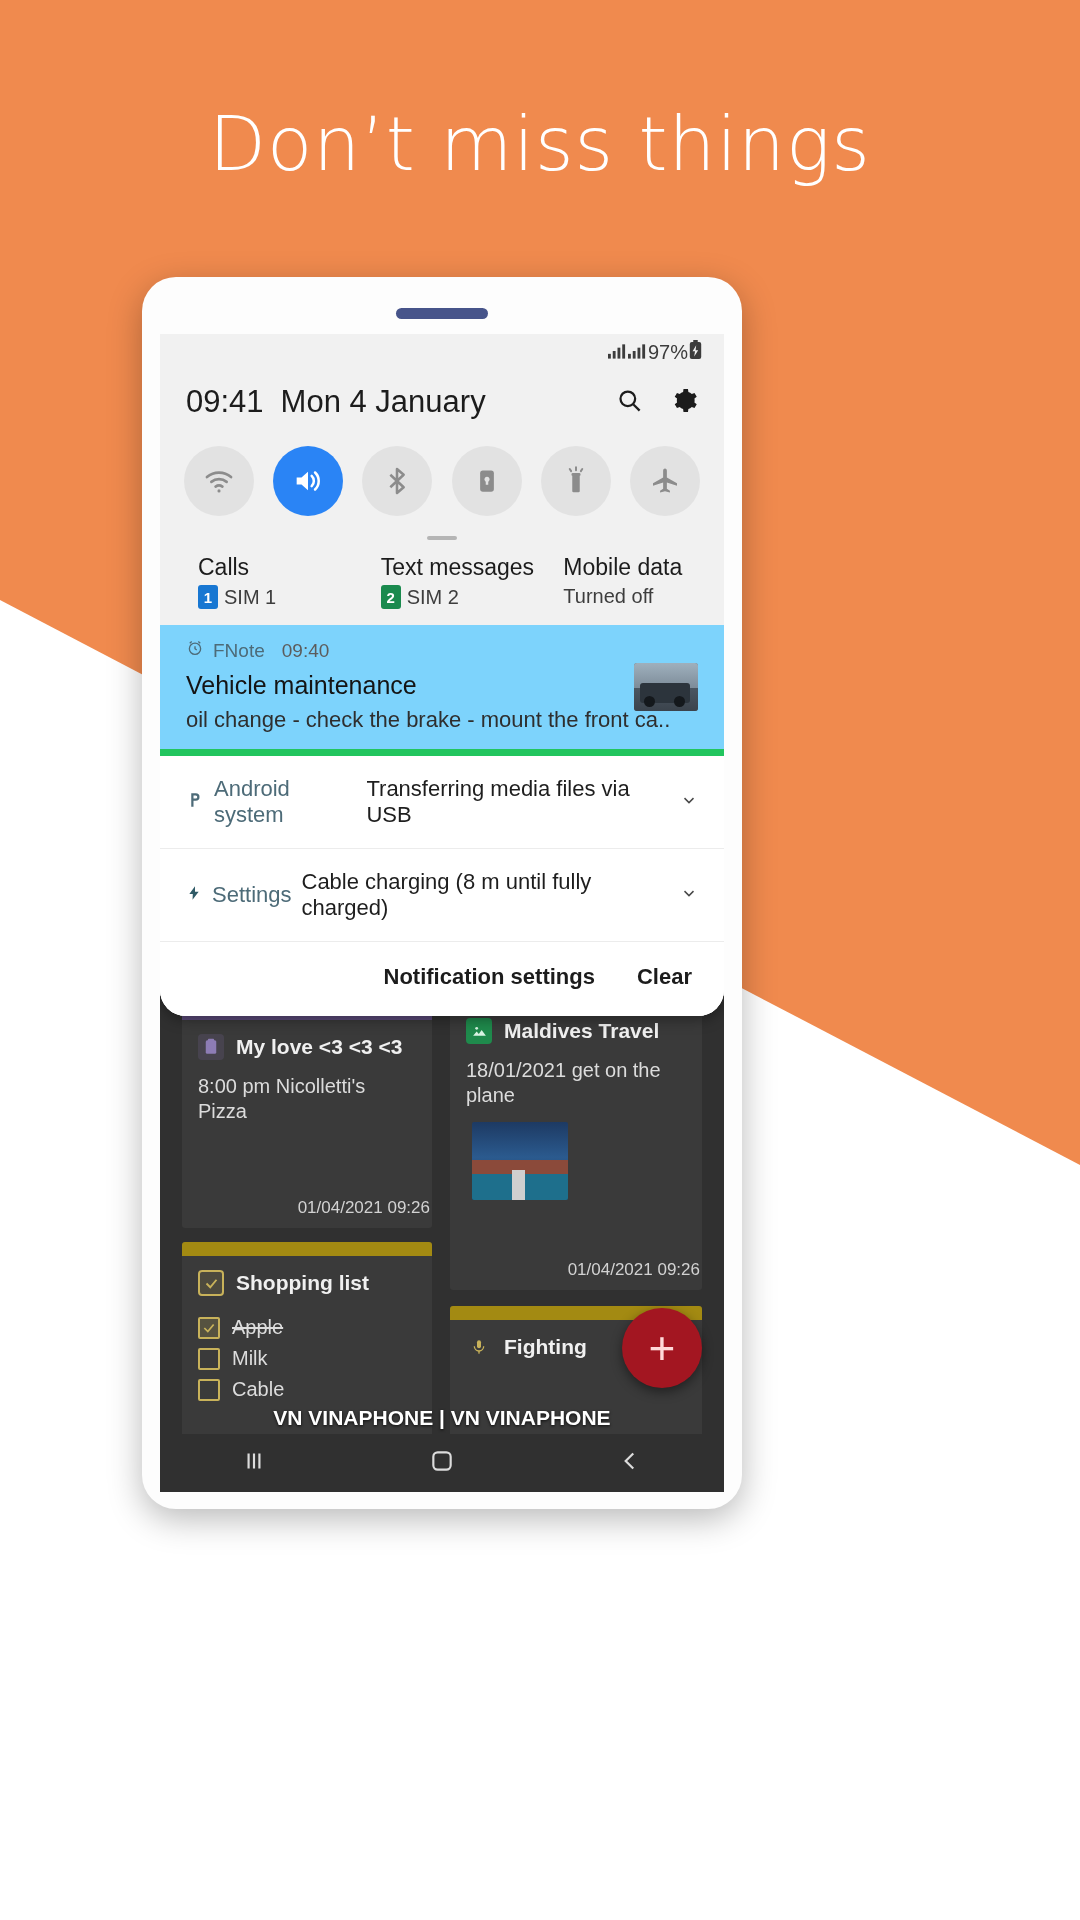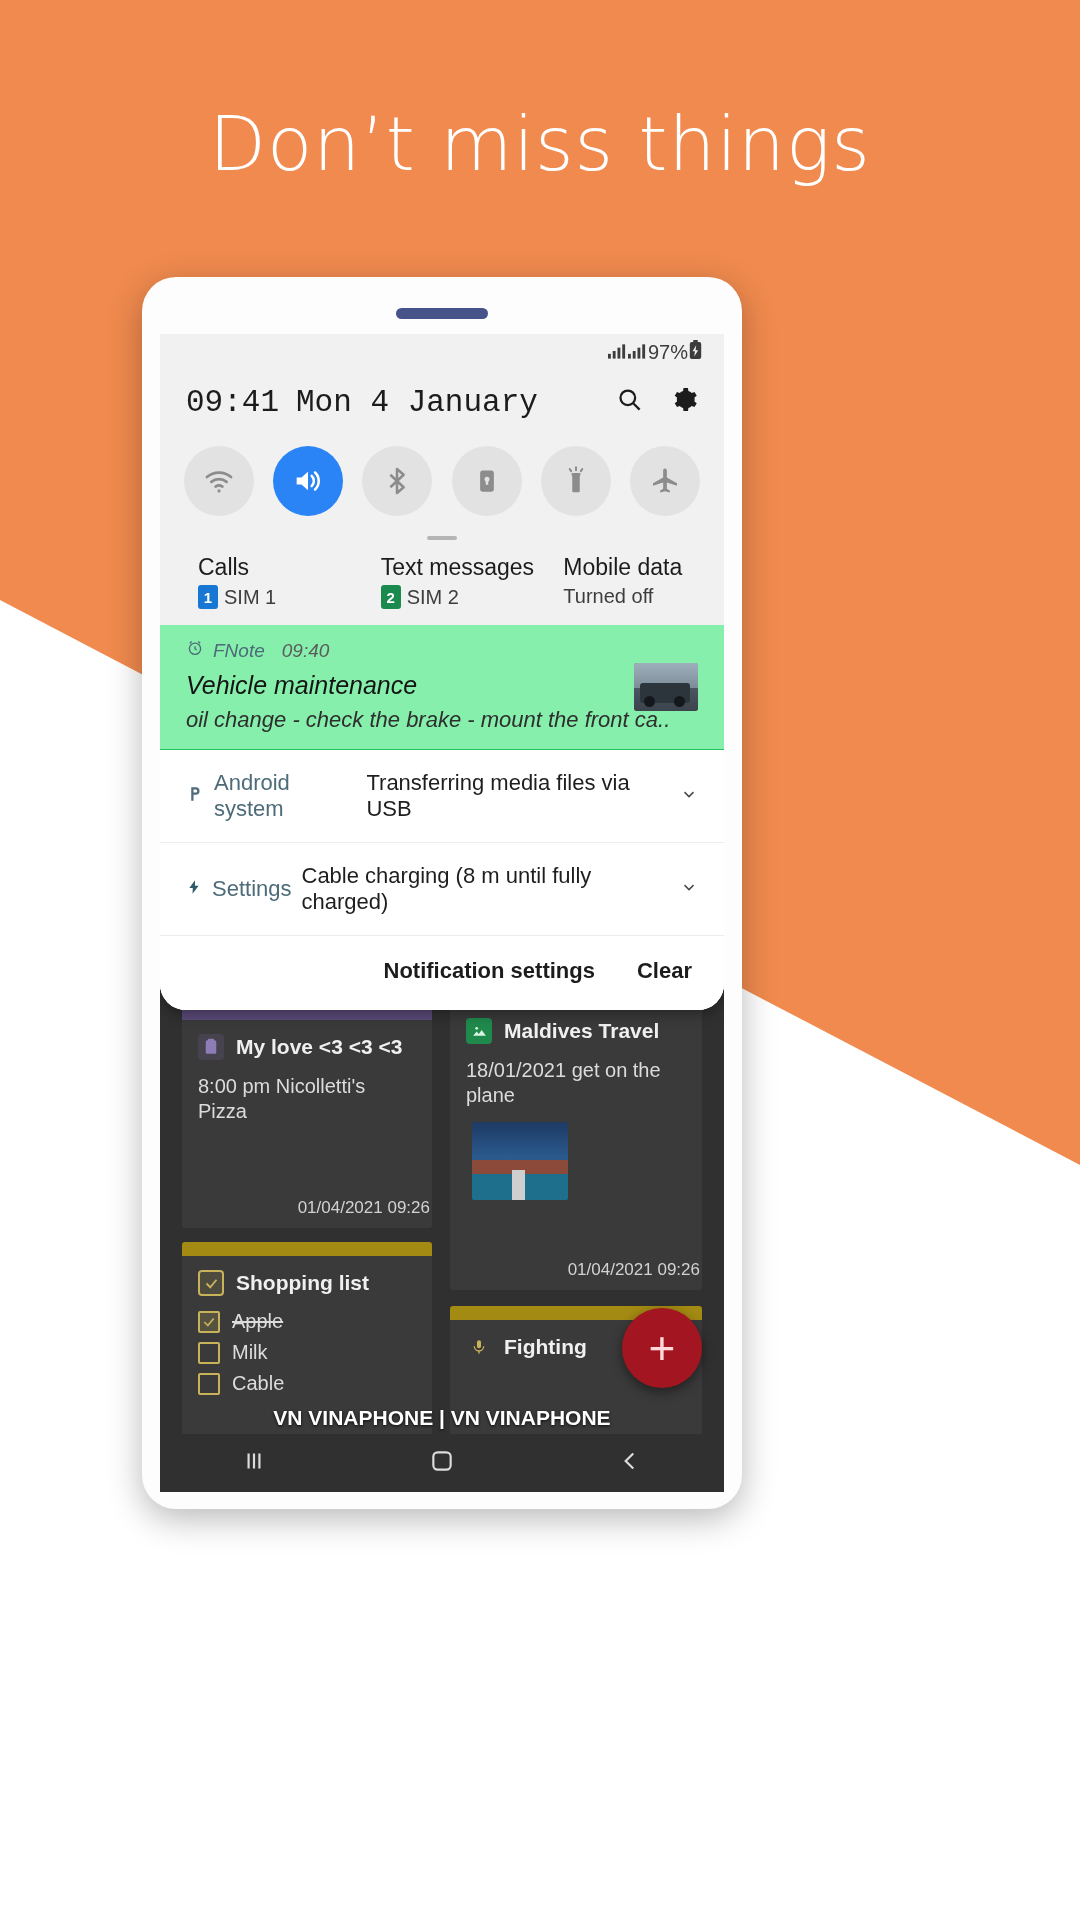--- a/index.html
+++ b/index.html
@@ -124,21 +124,21 @@
     border-bottom-right-radius:26px;
     padding-bottom:0;
     box-shadow:0 4px 14px rgba(0,0,0,.35);
     overflow:hidden;
   }
   #statusbar {
     height:36px; display:flex; align-items:center; justify-content:flex-end;
     padding:0 22px; gap:1px; font-size:20px; color:#3c3c3c;
   }
   #clockrow {
-    display:flex; align-items:center; padding:0 26px; height:64px;font-family:Liberation Mono, monospace;
+    display:flex; align-items:center; padding:0 26px; height:64px;
   }
   #clock-time { font-size:31px; color:#1c1c1c; }
   #clock-date { font-size:31px; color:#1c1c1c; margin-left:17px; }
   #clockrow-spacer { flex:1; }
   .hdr-ico { margin-left:28px; }
 
   #toggles {
     display:flex; justify-content:space-between;
     padding:12px 24px 0 24px;
   }
@@ -163,25 +163,24 @@
   .sim-sub { font-size:20px; color:#3d3d3d; margin-top:4px; display:flex; align-items:center; gap:6px;}
   .sim-badge {
     width:20px; height:24px; border-radius:3px;
     color:#fff; font-size:15px; font-weight:bold;
     display:flex; align-items:center; justify-content:center;
   }
 
   
   #notif-stack { background:#ffffff; }
   .notif {
-    background:#86efac;
+    background:#7dd3fc;
     padding:14px 26px 16px 26px;
-    border-bottom:1px solid #22c55e;
+    border-bottom:7px solid #22c55e;
     position:relative;
-    font-style:italic;
   }
   .notif-app {
     display:flex; align-items:center; gap:9px;
     font-size:19px; color:#4d6b78;
   }
   .notif-app .t { color:#4d6b78; }
   .notif-app .time { color:#5c5c5c; margin-left:8px; }
   .notif-title { font-size:25px; color:#141414; margin-top:9px; }
   .notif-text { font-size:22px; color:#2e2e2e; margin-top:7px; }
   .notif-thumb {
@@ -256,21 +255,21 @@
       <div class="note-card" style="left:22px; top:908px; width:250px; height:230px;">
         <div class="note-accent" style="background:#a38a12;"></div>
         <div class="note-head">
           <div class="note-badge" style="background:#c8b25a22;border:2px solid #c8b25a;">
             <svg width="15" height="15" viewBox="0 0 24 24" fill="none" stroke="#c8b25a" stroke-width="3">
                 <path d="M4 12l6 6L20 6"></path>
               </svg>
           </div>
           <div class="note-title">Shopping list</div>
         </div>
-        <div style="margin-top:6px;">
+        <div style="margin-top:12px;">
           <div class="check-row">
             <span class="cb on">
                 <svg width="14" height="14" viewBox="0 0 24 24" fill="none" stroke="#c8b25a" stroke-width="3">
                   <path d="M4 12l6 6L20 6"></path>
                 </svg>
               </span>
             <span class="struck">Apple</span>
           </div>
           <div class="check-row">
             <span class="cb"></span>

